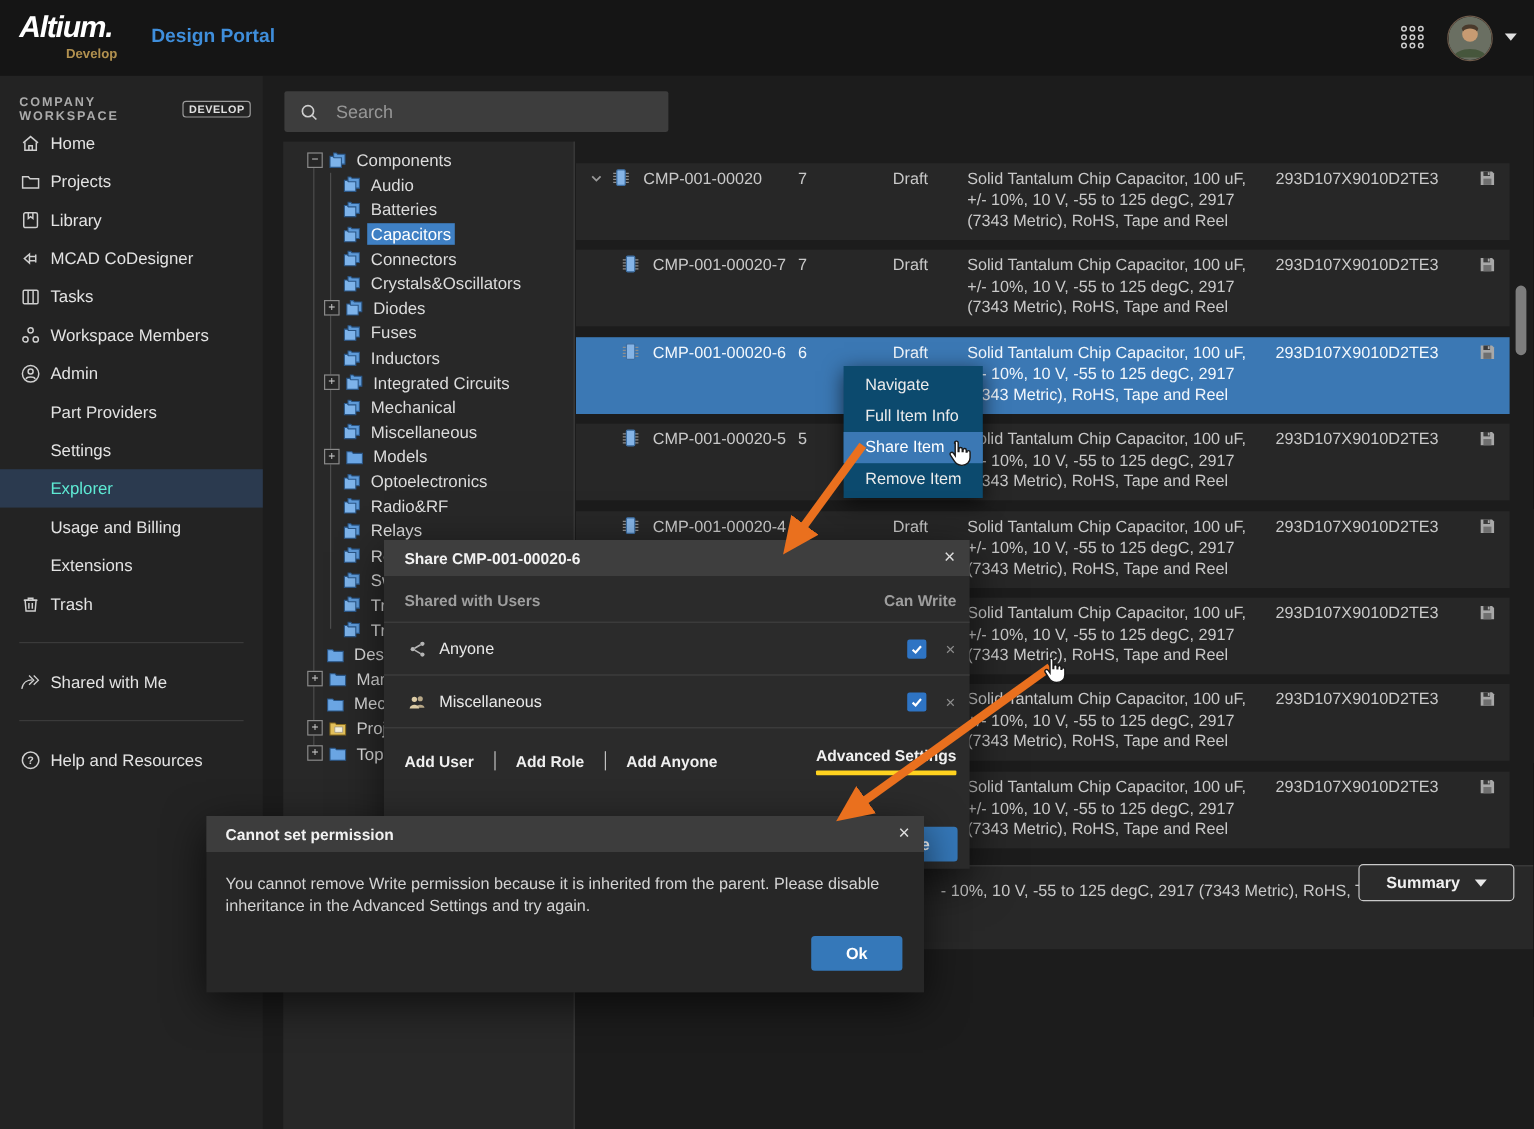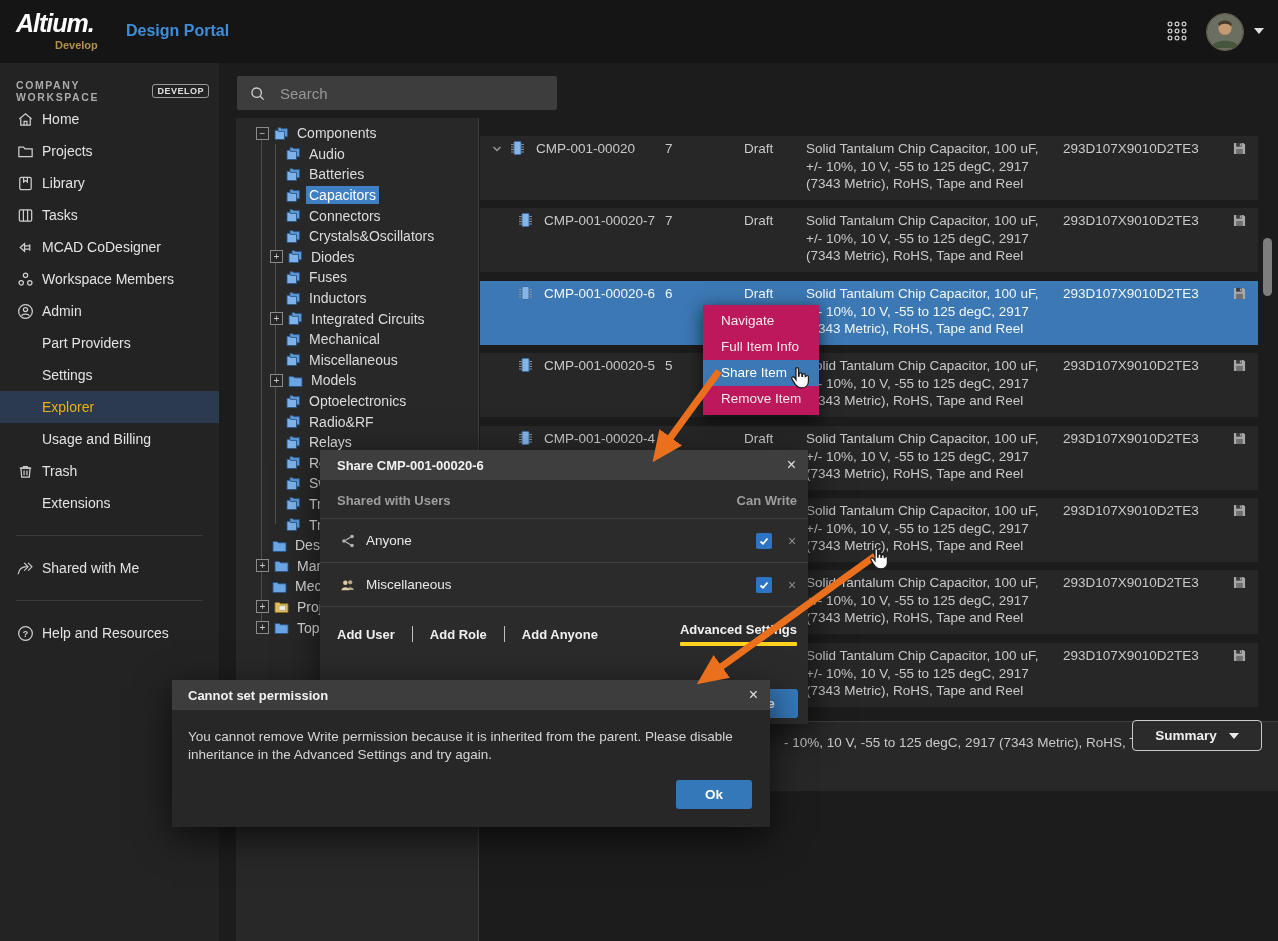--- a/index.html
+++ b/index.html
@@ -16,21 +16,21 @@
   .avatar{position:absolute;right:34px;top:13px;width:36px;height:36px;border-radius:50%;overflow:hidden;border:1px solid #6d5a4a;cursor:pointer;}
   .caret{position:absolute;right:14px;top:28px;width:0;height:0;border-left:5px solid transparent;border-right:5px solid transparent;border-top:6px solid #e0e0e0;cursor:pointer;}
 
   
   .sidebar{position:absolute;left:0;top:63px;width:219px;bottom:0;background:#232323;z-index:1;}
   .ws-row{position:absolute;left:16px;right:10px;top:16px;display:flex;align-items:center;justify-content:space-between;}
   .ws-label{font-size:10.5px;letter-spacing:1.6px;color:#ababab;font-weight:bold;}
   .ws-badge{font-size:9px;letter-spacing:.5px;color:#e0e0e0;border:1px solid #9a9a9a;border-radius:3px;padding:1px 4px;font-weight:bold;}
   #sidebar-nav{position:absolute;top:40px;left:0;right:0;}
   .sb-item{height:32px;display:flex;align-items:center;padding-left:16px;color:#e3e3e3;font-size:14px;cursor:pointer;white-space:nowrap;}
-  .sb-item.sel{background:#2b3a4f;color:#eab308;}
+  .sb-item.sel{background:#2b3a4f;color:#5eead4;}
   .sb-ico{width:26px;height:20px;flex:none;display:inline-flex;align-items:center;}
   .sb-ico svg{width:19px;height:19px;}
   .sb-div{height:1px;background:#3a3a3a;margin:16px 16px;}
 
   
   .search-wrap{position:absolute;left:237px;top:76px;width:320px;height:34px;background:#3d3d3d;border-radius:2px;display:flex;align-items:center;padding:0 12px;box-sizing:border-box;z-index:1;}
   .search-wrap svg{width:17px;height:17px;margin-right:12px;flex:none;}
   .search-wrap input{background:transparent;border:none;outline:none;color:#ddd;font-size:15px;width:100%;font-family:"Liberation Sans",sans-serif;}
   .search-wrap input::placeholder{color:#979797;}
 
@@ -68,21 +68,21 @@
   .rfloppy svg{width:13px;height:13px;}
   .scroll-thumb{position:absolute;left:1263px;top:238px;width:9px;height:58px;background:#7d7d7d;border-radius:5px;z-index:4;cursor:pointer;}
 
   
   .summary-bar{position:absolute;left:479px;top:721px;width:799px;height:69px;background:#282828;border-top:1px solid #3e3e3e;z-index:1;}
   .summary-text{position:absolute;left:305px;top:13px;font-size:13.5px;color:#c9c9c9;white-space:nowrap;}
   .summary-select{position:absolute;right:16px;top:-2px;width:130px;height:31px;border:1px solid #c9c9c9;border-radius:4px;background:#2b2b2b;display:flex;align-items:center;justify-content:center;gap:12px;color:#f0f0f0;font-size:13.5px;font-weight:bold;cursor:pointer;box-sizing:border-box;}
   .sel-chev{width:0;height:0;border-left:5px solid transparent;border-right:5px solid transparent;border-top:6px solid #e8e8e8;}
 
   
-  .context-menu{position:absolute;left:703px;top:305px;width:116px;background:#be185d;box-shadow:0 4px 16px rgba(0,0,0,.65);z-index:5;padding:3px 0;}
+  .context-menu{position:absolute;left:703px;top:305px;width:116px;background:#0c4a6e;box-shadow:0 4px 16px rgba(0,0,0,.65);z-index:5;padding:3px 0;}
   .cm-item{height:26px;line-height:26px;padding-left:18px;font-size:13.5px;color:#ececec;cursor:pointer;white-space:nowrap;}
   .cm-item.hl{background:#3b78b4;color:#fff;}
 
   
   .share-dialog{position:absolute;left:320px;top:450px;width:488px;height:274px;background:#2b2b2b;z-index:6;box-shadow:0 10px 34px rgba(0,0,0,.6);}
   .dlg-head{height:30px;background:#3e3e3e;display:flex;align-items:center;padding:0 12px 0 17px;}
   .dlg-title{font-size:13px;font-weight:bold;color:#f2f2f2;flex:1;}
   .dlg-close{color:#e0e0e0;font-size:16px;line-height:16px;cursor:pointer;}
   .se-cols{display:flex;align-items:center;padding:13px 11px 10px 17px;color:#9e9e9e;font-size:13px;font-weight:bold;border-bottom:1px solid #404040;}
   .se-cols .c1{flex:1;}
@@ -174,36 +174,36 @@
             <svg viewBox="0 0 20 20">
               <rect x="4" y="3.5" width="12" height="13" rx="1.5" fill="none" stroke="#cfcfcf" stroke-width="1.3"></rect>
               <path d="M8 3.5v5l2-1.6 2 1.6v-5" fill="none" stroke="#cfcfcf" stroke-width="1.3"></path>
             </svg>
           </span>
           <span class="sb-label">Library</span>
         </div>
         <div class="sb-item">
           <span class="sb-ico">
             <svg viewBox="0 0 20 20">
+              <path d="M4.5 10 9 6v8z" fill="none" stroke="#cfcfcf" stroke-width="1.3"></path>
+              <path d="M9 8.2h5.5M9 11.8h5.5" stroke="#cfcfcf" stroke-width="1.3"></path>
+              <path d="M14.5 6.5v7" stroke="#cfcfcf" stroke-width="1.3"></path>
+            </svg>
+          </span>
+          <span class="sb-label">MCAD CoDesigner</span>
+        </div>
+        <div class="sb-item">
+          <span class="sb-ico">
+            <svg viewBox="0 0 20 20">
               <rect x="3.5" y="4" width="13" height="12" rx="1.2" fill="none" stroke="#cfcfcf" stroke-width="1.3"></rect>
               <line x1="7.8" y1="4" x2="7.8" y2="16" stroke="#cfcfcf" stroke-width="1.3"></line>
               <line x1="12.2" y1="4" x2="12.2" y2="16" stroke="#cfcfcf" stroke-width="1.3"></line>
             </svg>
           </span>
           <span class="sb-label">Tasks</span>
-        </div>
-        <div class="sb-item">
-          <span class="sb-ico">
-            <svg viewBox="0 0 20 20">
-              <path d="M4.5 10 9 6v8z" fill="none" stroke="#cfcfcf" stroke-width="1.3"></path>
-              <path d="M9 8.2h5.5M9 11.8h5.5" stroke="#cfcfcf" stroke-width="1.3"></path>
-              <path d="M14.5 6.5v7" stroke="#cfcfcf" stroke-width="1.3"></path>
-            </svg>
-          </span>
-          <span class="sb-label">MCAD CoDesigner</span>
         </div>
         <div class="sb-item">
           <span class="sb-ico">
             <svg viewBox="0 0 20 20">
               <circle cx="10" cy="5.5" r="2.3" fill="none" stroke="#cfcfcf" stroke-width="1.3"></circle>
               <circle cx="5.5" cy="13.5" r="2.3" fill="none" stroke="#cfcfcf" stroke-width="1.3"></circle>
               <circle cx="14.5" cy="13.5" r="2.3" fill="none" stroke="#cfcfcf" stroke-width="1.3"></circle>
             </svg>
           </span>
           <span class="sb-label">Workspace Members</span>
@@ -228,32 +228,32 @@
         </div>
         <div class="sb-item sel">
           <span class="sb-ico"></span>
           <span class="sb-label">Explorer</span>
         </div>
         <div class="sb-item">
           <span class="sb-ico"></span>
           <span class="sb-label">Usage and Billing</span>
         </div>
         <div class="sb-item">
+          <span class="sb-ico"></span>
+          <span class="sb-label">Extensions</span>
+        </div>
+        <div class="sb-item">
           <span class="sb-ico">
             <svg viewBox="0 0 20 20">
               <path d="M5.2 6.5h9.6l-.8 9.5H6z" fill="none" stroke="#cfcfcf" stroke-width="1.3"></path>
               <path d="M4 6.5h12M8 6.5V4.8h4v1.7" fill="none" stroke="#cfcfcf" stroke-width="1.3"></path>
               <path d="M8.5 9v5M11.5 9v5" stroke="#cfcfcf" stroke-width="1.3"></path>
             </svg>
           </span>
           <span class="sb-label">Trash</span>
-        </div>
-        <div class="sb-item">
-          <span class="sb-ico"></span>
-          <span class="sb-label">Extensions</span>
         </div>
         <div class="sb-div"></div>
         <div class="sb-item">
           <span class="sb-ico">
             <svg viewBox="0 0 22 18">
               <path d="M2.5 15.5C3.5 9 8.5 6.8 12.5 6.8" fill="none" stroke="#cfcfcf" stroke-width="1.3"></path>
               <path d="M9.5 2.5 14 7l-4.5 4.5" fill="none" stroke="#cfcfcf" stroke-width="1.3"></path>
               <path d="M14 2.5 18.5 7 14 11.5" fill="none" stroke="#cfcfcf" stroke-width="1.3"></path>
             </svg>
           </span>

